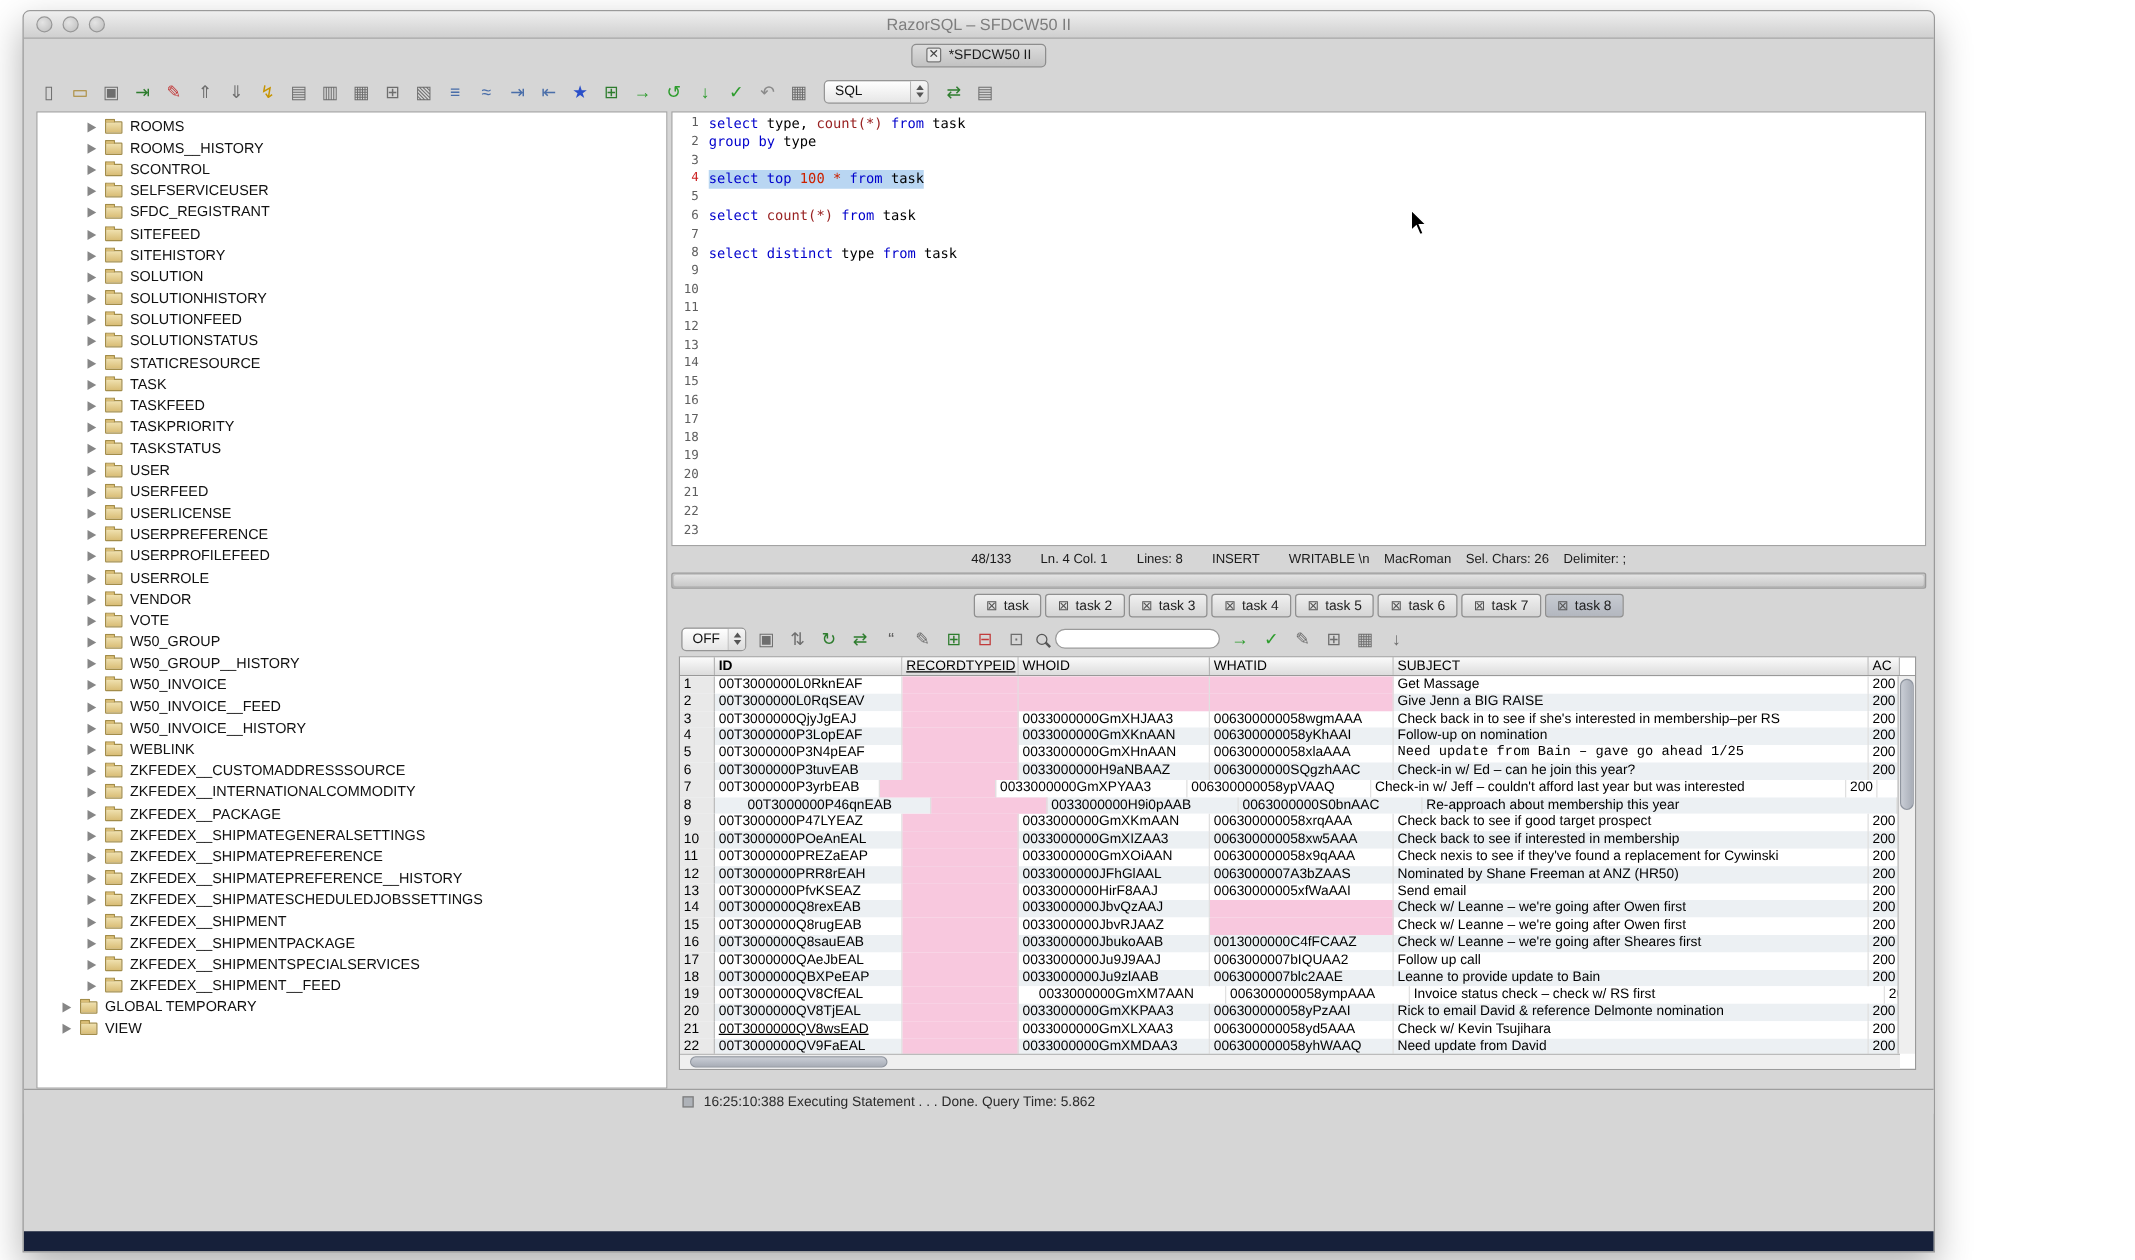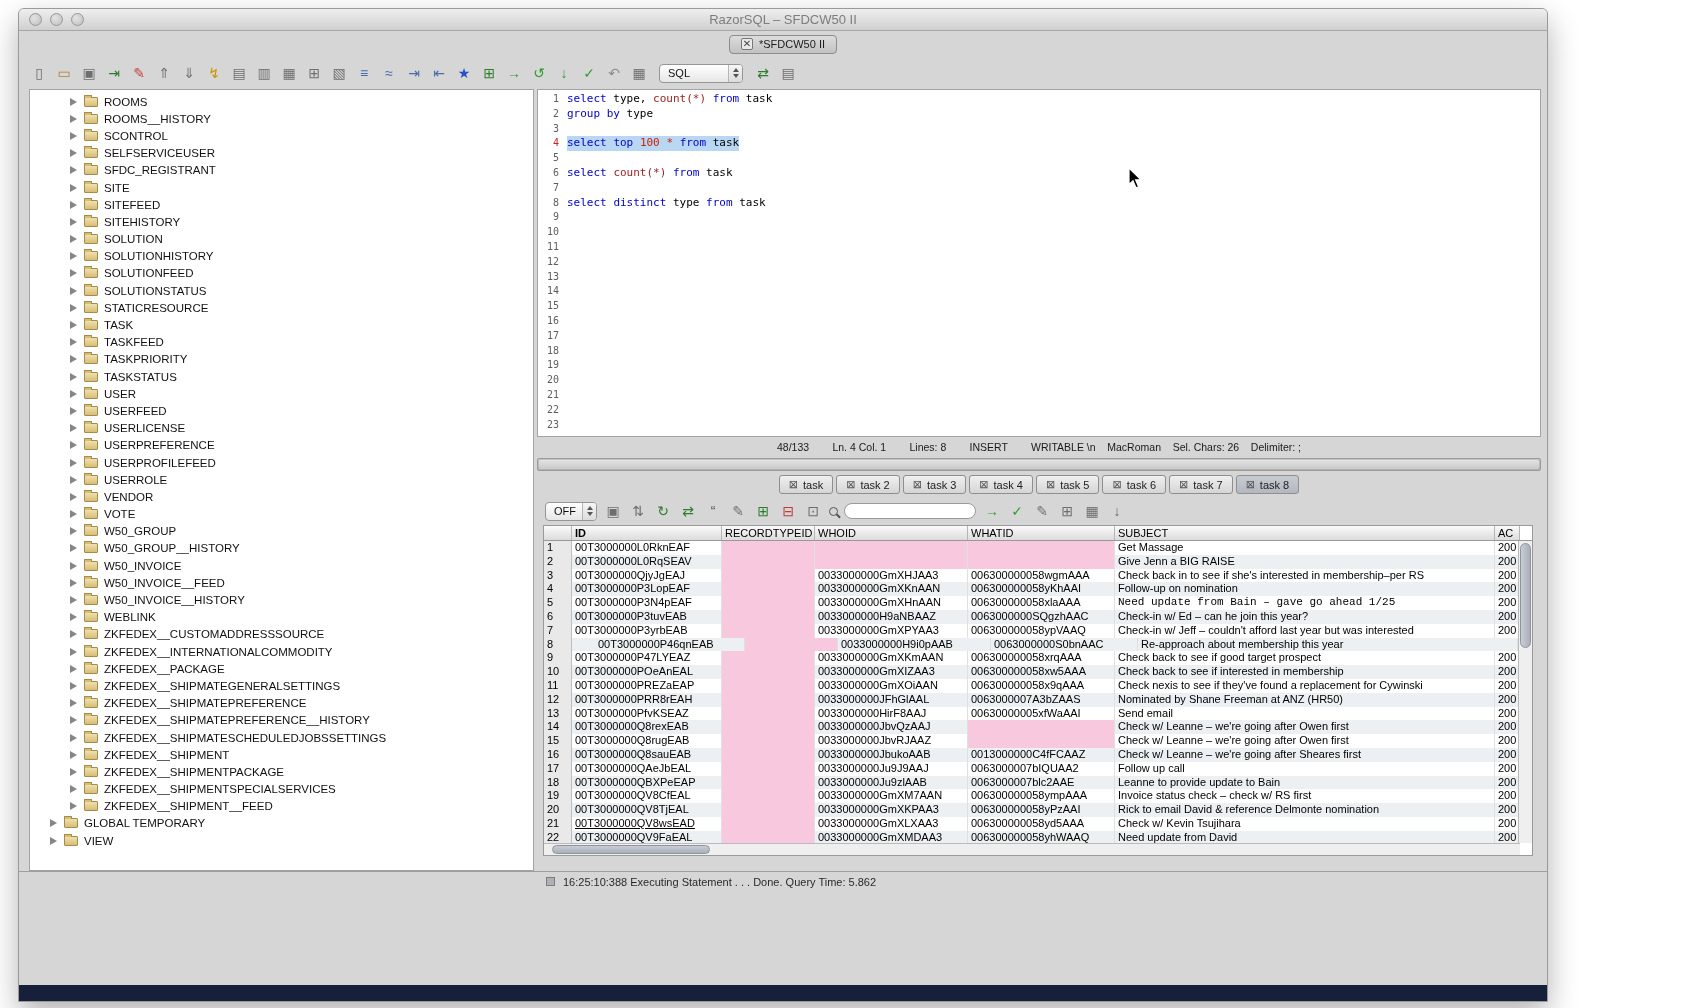--- a/index.html
+++ b/index.html
@@ -187,25 +187,20 @@
           <span class="tree-label">SELFSERVICEUSER</span>
         </div>
         <div class="tree-row table">
           <span class="tri"></span>
           <span class="folder"></span>
           <span class="tree-label">SFDC_REGISTRANT</span>
         </div>
         <div class="tree-row table">
           <span class="tri"></span>
           <span class="folder"></span>
-          <span class="tree-label">SITE</span>
-        </div>
-        <div class="tree-row table">
-          <span class="tri"></span>
-          <span class="folder"></span>
           <span class="tree-label">SITEFEED</span>
         </div>
         <div class="tree-row table">
           <span class="tri"></span>
           <span class="folder"></span>
           <span class="tree-label">SITEHISTORY</span>
         </div>
         <div class="tree-row table">
           <span class="tri"></span>
           <span class="folder"></span>
@@ -488,21 +483,21 @@
             <span class="tbi" style="color: rgb(110, 110, 110);">⊞</span>
             <span class="tbi" style="color: rgb(110, 110, 110);">▦</span>
             <span class="tbi" style="color: rgb(110, 110, 110);">↓</span>
           </div>
       </div>
 
       <div class="grid">
         <div class="ghead">
             <div class="hcell" style="width: 28px;"></div>
             <div class="hcell" style="width: 150px; font-weight: bold;">ID</div>
-            <div class="hcell" style="width: 93px;">RECORDTYPEID</div>
+            <div class="hcell" style="width: 93px; text-decoration: underline;">RECORDTYPEID</div>
             <div class="hcell" style="width: 153px;">WHOID</div>
             <div class="hcell" style="width: 147px;">WHATID</div>
             <div class="hcell" style="width: 380px;">SUBJECT</div>
             <div class="hcell" style="width: 25px;">AC</div>
           </div>
         <div class="gbody">
             <div class="grow">
               <div class="gcell rownum" style="width: 28px;">1</div>
               <div class="gcell" style="width: 150px;">00T3000000L0RknEAF</div>
               <div class="gcell nul" style="width: 93px;"></div>
@@ -551,21 +546,21 @@
               <div class="gcell rownum" style="width: 28px;">6</div>
               <div class="gcell" style="width: 150px;">00T3000000P3tuvEAB</div>
               <div class="gcell nul" style="width: 93px;"></div>
               <div class="gcell" style="width: 153px;">0033000000H9aNBAAZ</div>
               <div class="gcell" style="width: 147px;">0063000000SQgzhAAC</div>
               <div class="gcell" style="width: 380px;">Check-in w/ Ed – can he join this year?</div>
               <div class="gcell" style="width: 25px;">200</div>
             </div>
             <div class="grow">
               <div class="gcell rownum" style="width: 28px;">7</div>
-              <div class="gcell" style="width: 150px;">00T3000000P3yrbEAB</div>
+              <div class="gcell" style="width: 132px;">00T3000000P3yrbEAB</div>
               <div class="gcell nul" style="width: 93px;"></div>
               <div class="gcell" style="width: 153px;">0033000000GmXPYAA3</div>
               <div class="gcell" style="width: 147px;">006300000058ypVAAQ</div>
               <div class="gcell" style="width: 380px;">Check-in w/ Jeff – couldn't afford last year but was interested</div>
               <div class="gcell" style="width: 25px;">200</div>
             </div>
             <div class="grow even">
               <div class="gcell rownum" style="width: 28px;">8</div>
               <div class="gcell" style="width: 150px; margin-left: 23px;">00T3000000P46qnEAB</div>
               <div class="gcell nul" style="width: 93px;"></div>
@@ -661,21 +656,21 @@
               <div class="gcell nul" style="width: 93px;"></div>
               <div class="gcell" style="width: 153px;">0033000000Ju9zlAAB</div>
               <div class="gcell" style="width: 147px;">0063000007blc2AAE</div>
               <div class="gcell" style="width: 380px;">Leanne to provide update to Bain</div>
               <div class="gcell" style="width: 25px;">200</div>
             </div>
             <div class="grow">
               <div class="gcell rownum" style="width: 28px;">19</div>
               <div class="gcell" style="width: 150px;">00T3000000QV8CfEAL</div>
               <div class="gcell nul" style="width: 93px;"></div>
-              <div class="gcell" style="width: 153px;">0033000000GmXM7AAN</div>
+              <div class="gcell" style="width: 153px; margin-left: 13px;">0033000000GmXM7AAN</div>
               <div class="gcell" style="width: 147px;">006300000058ympAAA</div>
               <div class="gcell" style="width: 380px;">Invoice status check – check w/ RS first</div>
               <div class="gcell" style="width: 25px;">200</div>
             </div>
             <div class="grow even">
               <div class="gcell rownum" style="width: 28px;">20</div>
               <div class="gcell" style="width: 150px;">00T3000000QV8TjEAL</div>
               <div class="gcell nul" style="width: 93px;"></div>
               <div class="gcell" style="width: 153px;">0033000000GmXKPAA3</div>
               <div class="gcell" style="width: 147px;">006300000058yPzAAI</div>

